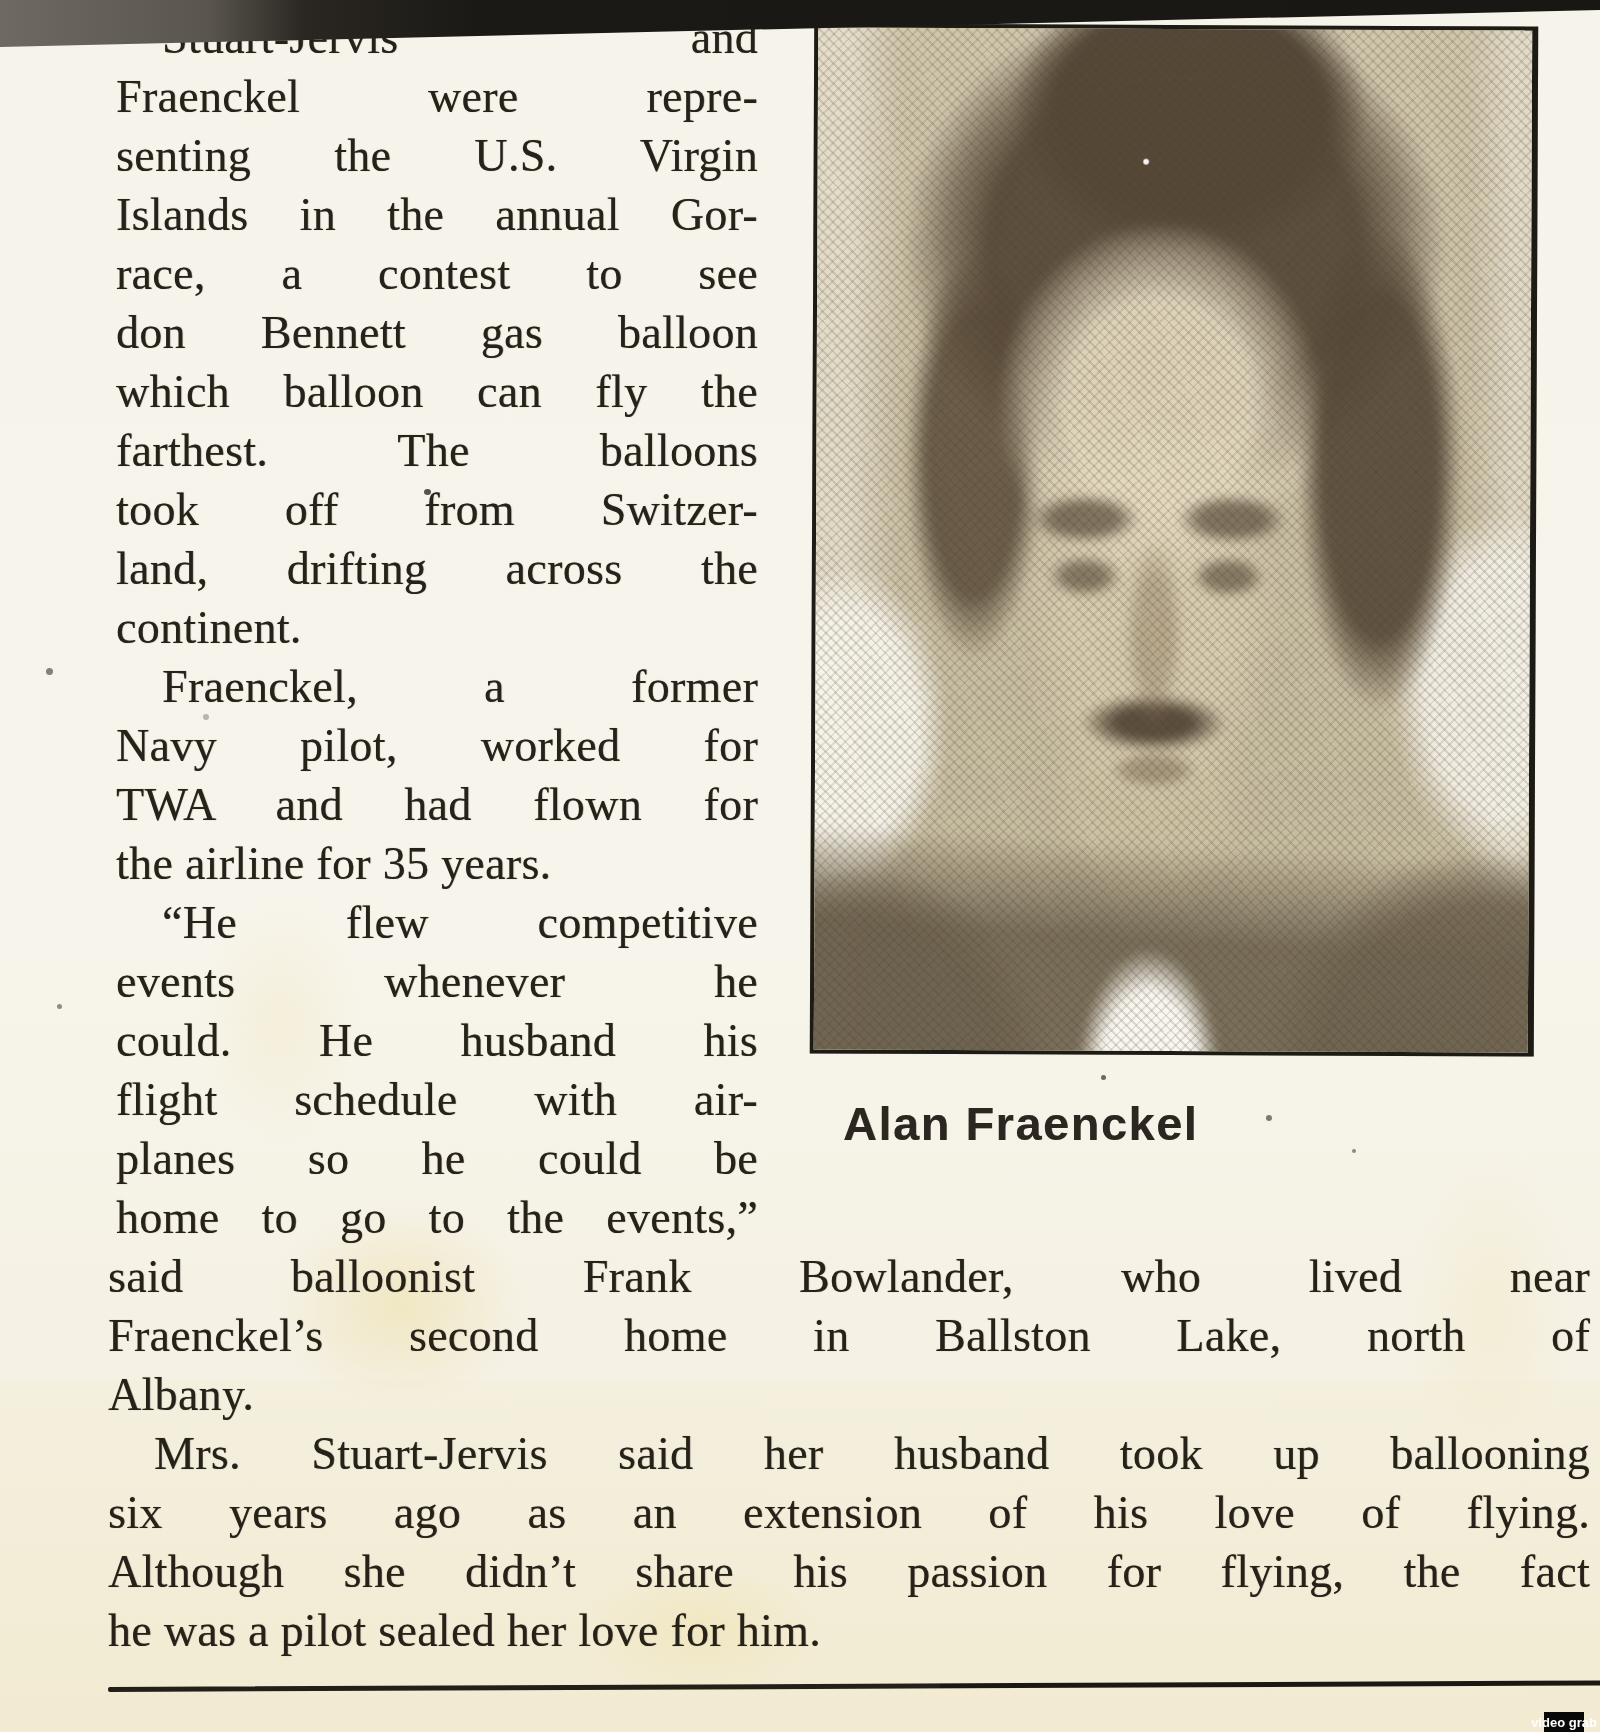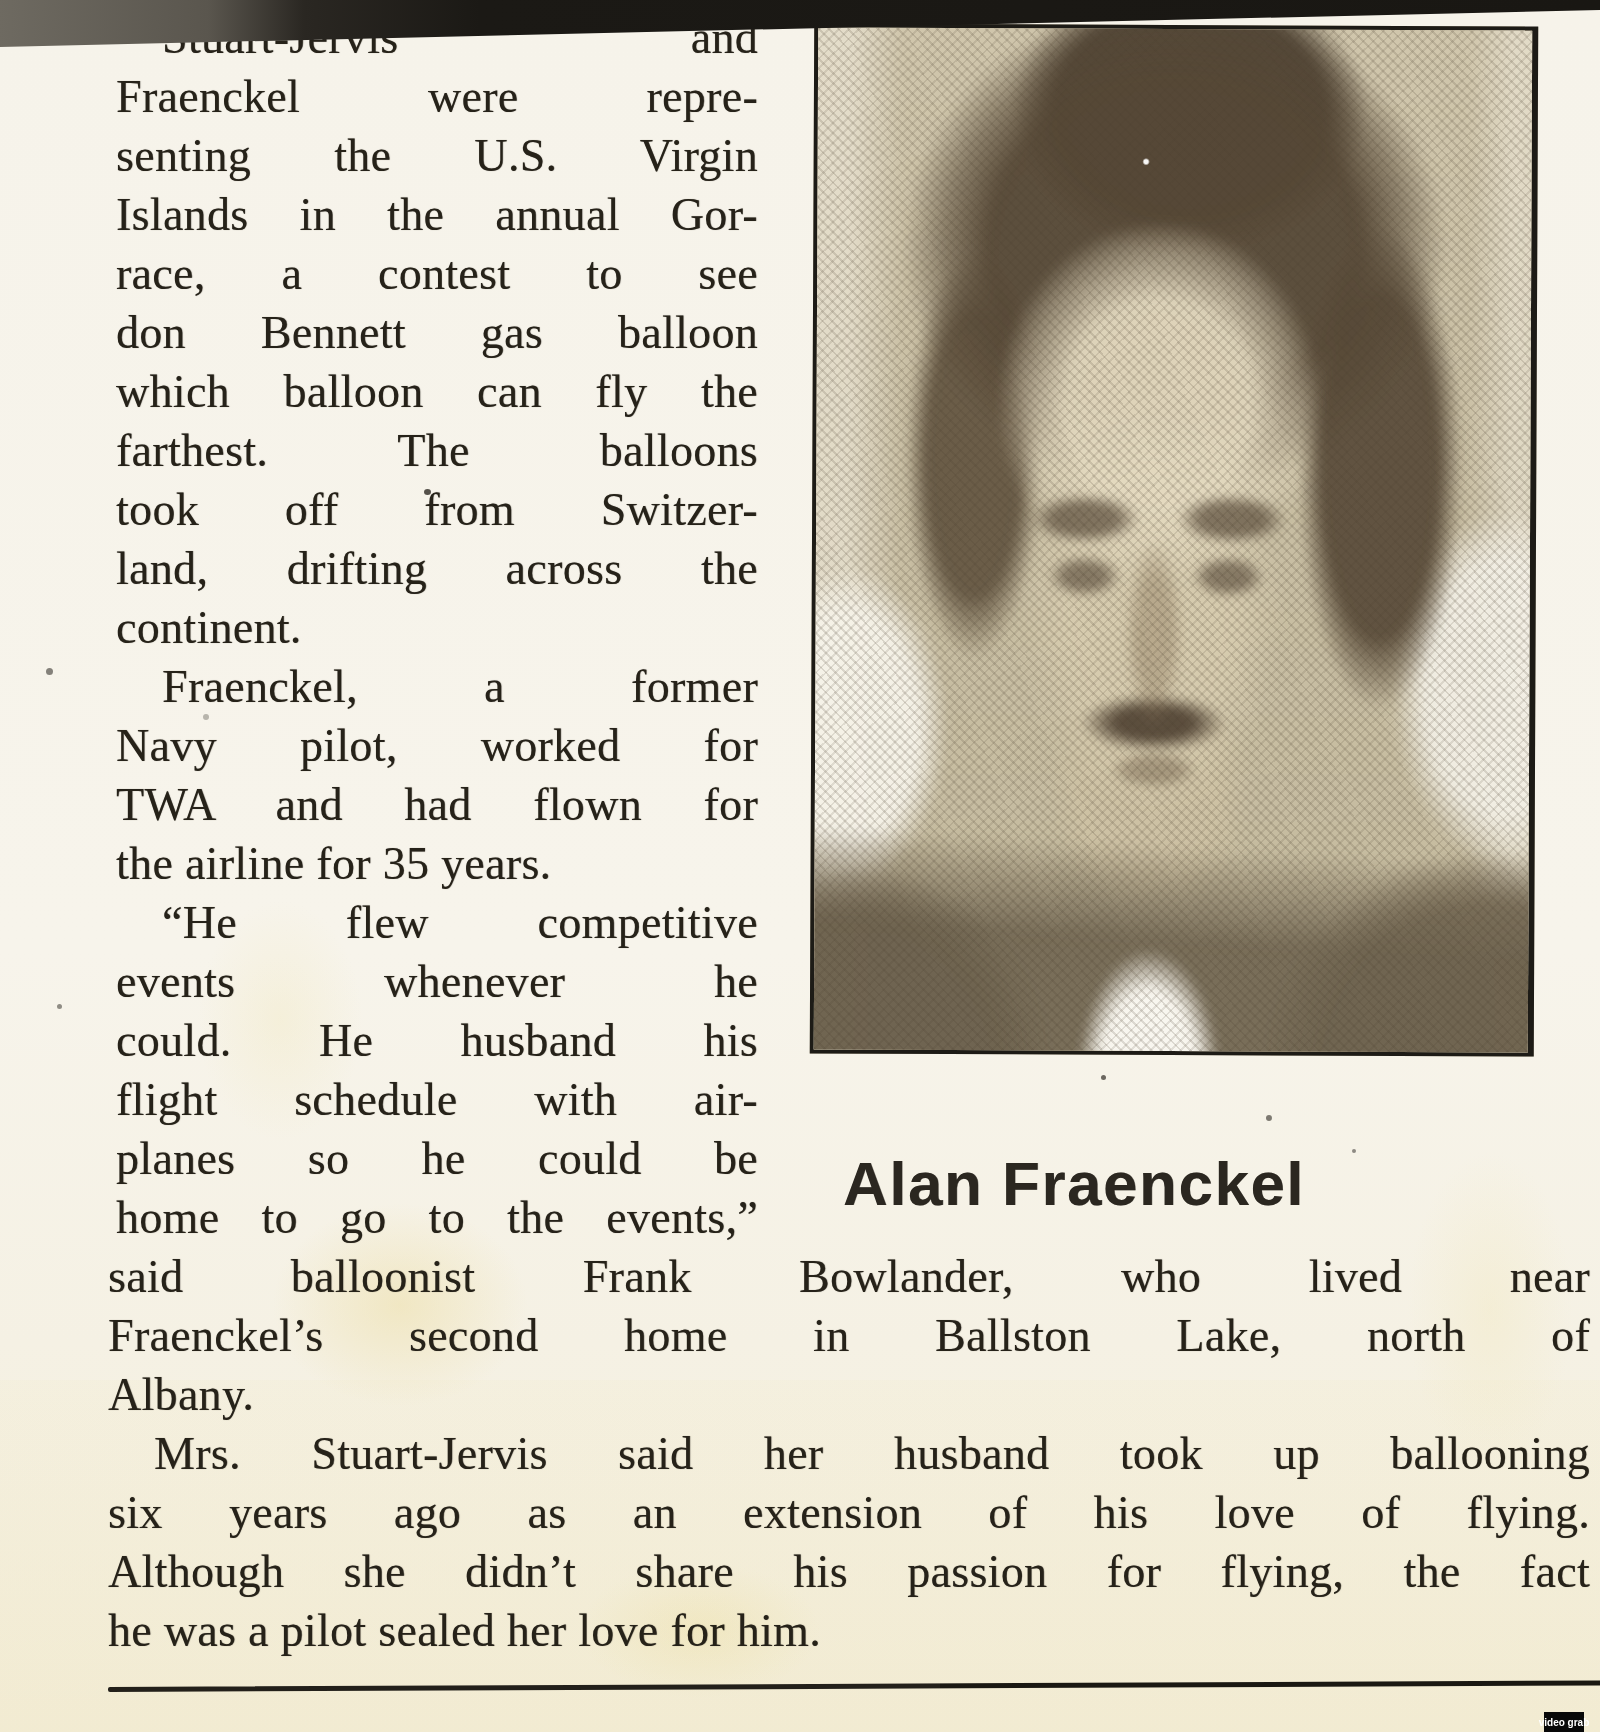--- a/index.html
+++ b/index.html
@@ -73,34 +73,34 @@
     radial-gradient(13% 17% at 47% 102%,rgba(252,250,243,.97) 0 52%,transparent 76%),
     linear-gradient(183deg,transparent 0 78%,rgba(118,106,84,.35) 81%,rgba(110,99,79,.88) 87% 100%),
     radial-gradient(30% 22% at 7% 101%,rgba(114,102,81,.9) 0 68%,transparent 90%),
     radial-gradient(34% 24% at 93% 101%,rgba(118,106,85,.9) 0 68%,transparent 90%);}
   .ph-halftone{inset:0;filter:none;background:
     radial-gradient(5px 5px at 46% 13%,rgba(255,255,255,.95) 0 40%,transparent 75%),
     repeating-linear-gradient(45deg,rgba(74,62,46,.16) 0 2px,transparent 2px 7px),
     repeating-linear-gradient(-45deg,rgba(74,62,46,.13) 0 2px,transparent 2px 7px);}
   
   .caption{
-    position:absolute;left:843px;top:1148px;z-index:3;
+    position:absolute;left:843px;top:1096px;z-index:3;
     font-family:"Liberation Sans",sans-serif;font-weight:700;
-    font-size:62px;letter-spacing:1.5px;color:#2b2720;
+    font-size:47px;letter-spacing:1.5px;color:#2b2720;
     text-shadow:.4px .4px .6px rgba(34,29,22,.45);
   }
   .rule{
     position:absolute;left:108px;top:1687px;width:1512px;height:5px;z-index:3;
     background:linear-gradient(90deg,#23201a 0 55%,#1a1812 55% 100%);
     transform:rotate(-.25deg);transform-origin:left center;border-radius:2px;
   }
   .badge{
     position:absolute;left:1544px;top:1712px;width:40px;height:20px;z-index:7;
     background:#080808;color:#ffffff;display:flex;align-items:center;justify-content:center;
-    font-family:"Liberation Sans",sans-serif;font-weight:700;font-size:10px;letter-spacing:0;
+    font-family:"Liberation Sans",sans-serif;font-weight:700;font-size:13px;letter-spacing:0;
     white-space:nowrap;
   }
 </style>
 </head>
 <body>
 
 <div class="top-band"></div>
 
 <div class="stain s1"></div>
 <div class="stain s2"></div>

